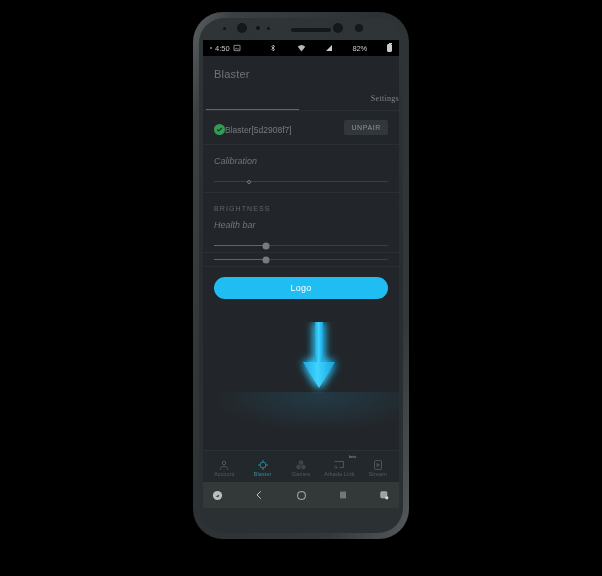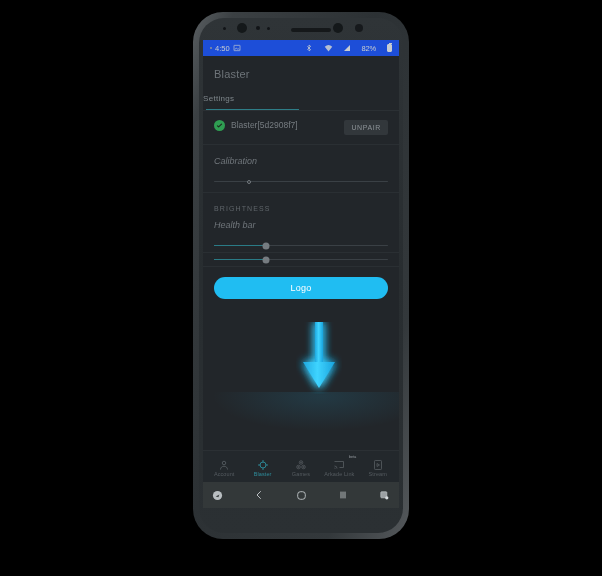--- a/index.html
+++ b/index.html
@@ -31,54 +31,55 @@
 
   
   .screen{
     position:absolute; left:203px; top:40px; width:196px; height:442px;
     background:#22262a; overflow:hidden;
   }
 
   
   .statusbar{
     position:relative; height:16px; width:100%;
-    background:#1d4ed8; display:flex; align-items:center;
+    background:#000000; display:flex; align-items:center;
     padding:0 7px; color:#c7ccd0; font-size:7.5px;
   }
   .sb-left{ display:flex; align-items:center; gap:3px; }
   .sb-dot{ width:2px;height:2px;border-radius:50%;background:#8d9398; }
-  .sb-right{ margin-left:auto; display:flex; align-items:center; gap:11px; }
+  .sb-right{ margin-left:auto; display:flex; align-items:center; gap:20px; }
   .sb-ico{ display:inline-block; width:8px; height:8px; }
   .batt-txt{ font-size:7.5px; letter-spacing:-0.2px; }
   .batt{
     width:5px; height:8px; border:1px solid #c7ccd0; border-radius:1px;
     position:relative; background:linear-gradient(180deg,#c7ccd0 0%,#c7ccd0 100%);
   }
   .batt:before{
     content:""; position:absolute; left:1px; top:-2px; width:3px; height:1px; background:#c7ccd0;
   }
 
   
   .app-title{
     color:#6e7479; font-size:11px; padding:12px 11px 9px 11px; letter-spacing:.2px;
   }
   .tabs{ display:flex; position:relative; }
   .tab{
-    flex:1; text-align:left; font-size:8px; color:#6b7176; padding:5px 0 7px 0;
+    flex:1; text-align:right; font-size:8px; color:#6b7176; padding:5px 0 7px 0;
     letter-spacing:.3px;
+    font-family:Liberation Serif, serif;
   }
   .tab.active{ color:#7e868b; }
   .tab-underline{
     position:absolute; bottom:0; left:3px; width:93px; height:1.5px; background:#2e7d87;
   }
   .tabs-sep{ height:1px; background:#2b3034; }
 
   
   .device-row{
-    display:flex; align-items:flex-start; padding:9px 11px; gap:6px;
+    display:flex; align-items:flex-end; padding:9px 11px; gap:0;
   }
   .check-ico{
     width:11px;height:11px;border-radius:50%;background:#2f9e52;
     display:flex;align-items:center;justify-content:center; flex:0 0 auto;
   }
   .check-ico svg{ width:7px;height:7px; }
   .device-name{ color:#767c81; font-size:8.5px; }
   .unpair-btn{
     margin-left:auto; background:#32373b; color:#8d9398; font-size:7px;
     padding:4px 7px; border-radius:2px; letter-spacing:.6px; border:none;

